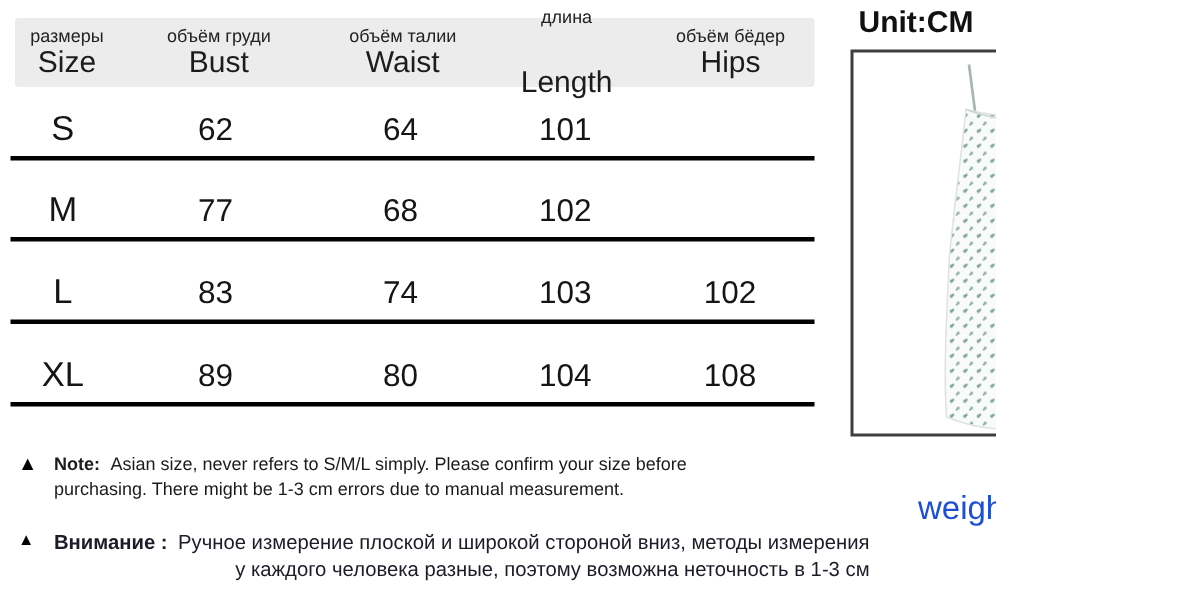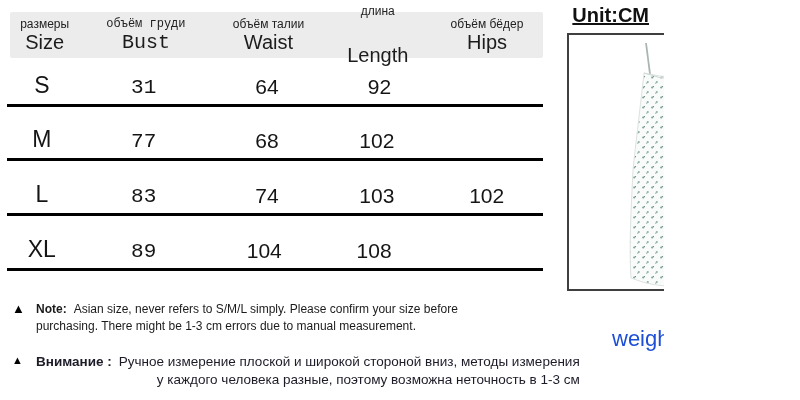--- a/index.html
+++ b/index.html
@@ -6,21 +6,21 @@
   .canvas{
     position:relative;width:664px;height:400px;background:#ffffff;overflow:hidden;
     font-family:"Liberation Sans","DejaVu Sans",sans-serif;color:#1a1a1a;
   }
   
   .chart-header{
     position:absolute;left:10px;top:12px;width:533px;height:46px;
     background:#ececec;border-radius:2px;display:flex;
   }
   .hcell{display:flex;flex-direction:column;align-items:center;justify-content:center;gap:1px;}
-  .c1{width:13%;} .c2{width:25%;font-family:Liberation Mono, monospace;} .c3{width:21%;} .c4{width:20%;gap:27px;} .c5{width:21%;}
+  .c1{width:13%;} .c2{width:25%;} .c3{width:21%;} .c4{width:20%;gap:27px;} .c5{width:21%;}
   .hru{font-size:12px;line-height:13px;color:#222;}
   .hen{font-size:20px;line-height:21px;color:#1c1c1c;}
   
   .trow{
     position:absolute;left:7px;width:536px;display:flex;
     align-items:flex-end;border-bottom:3px solid #000;box-sizing:border-box;
   }
   .trow .cell{
     display:flex;justify-content:center;align-items:flex-end;
     font-size:21px;padding-bottom:5px;color:#151515;
@@ -36,21 +36,21 @@
   .note-ru{top:353px;}
   .tri{flex:0 0 24px;color:#000;}
   .note-en .tri{font-size:13px;line-height:16px;}
   .note-ru .tri{font-size:11px;line-height:15px;}
   .note-text{white-space:nowrap;}
   .note-en .note-text{font-size:12px;line-height:16.5px;color:#1b1b1b;}
   .note-ru .note-text{font-size:13.5px;line-height:18px;color:#1c1c28;text-align:right;}
   .note-label{font-weight:700;margin-right:7px;}
   
   .unit{
-    position:absolute;top:4px;right:15px;font-size:20px;font-weight:600;color:#111;text-decoration:underline;
+    position:absolute;top:4px;right:15px;font-size:20px;font-weight:600;color:#111;
   }
   .dress-box{
     position:absolute;left:567px;top:33px;width:216px;height:258px;
     border:2px solid #3f3f3f;background:#fff;box-sizing:border-box;
   }
   .weight{
     position:absolute;left:612px;top:326px;font-size:22px;color:#1d4ed8;
     display:flex;align-items:baseline;
   }
   .weight .w-label{margin-right:14px;}
@@ -78,40 +78,41 @@
       <div class="hen">Length</div>
     </div>
     <div class="hcell c5">
       <div class="hru">объём бёдер</div>
       <div class="hen">Hips</div>
     </div>
   </div>
 
   <div class="trow row1">
     <div class="cell csize c1">S</div>
-    <div class="cell c2">31</div>
+    <div class="cell c2">62</div>
     <div class="cell c3">64</div>
-    <div class="cell c5">92</div>
+    <div class="cell c4">101</div>
   </div>
   <div class="trow row2">
     <div class="cell csize c1">M</div>
     <div class="cell c2">77</div>
     <div class="cell c3">68</div>
     <div class="cell c4">102</div>
   </div>
   <div class="trow row3">
     <div class="cell csize c1">L</div>
     <div class="cell c2">83</div>
     <div class="cell c3">74</div>
     <div class="cell c4">103</div>
     <div class="cell c5">102</div>
   </div>
   <div class="trow row4">
     <div class="cell csize c1">XL</div>
     <div class="cell c2">89</div>
+    <div class="cell c3">80</div>
     <div class="cell c4">104</div>
     <div class="cell c5">108</div>
   </div>
 
   <div class="note-block note-en">
     <span class="tri">▲</span>
     <div class="note-text">
       <div><span class="note-label">Note:</span><span>Asian size, never refers to S/M/L simply. Please confirm your size before</span></div>
       <div>purchasing. There might be 1-3 cm errors due to manual measurement.</div>
     </div>

